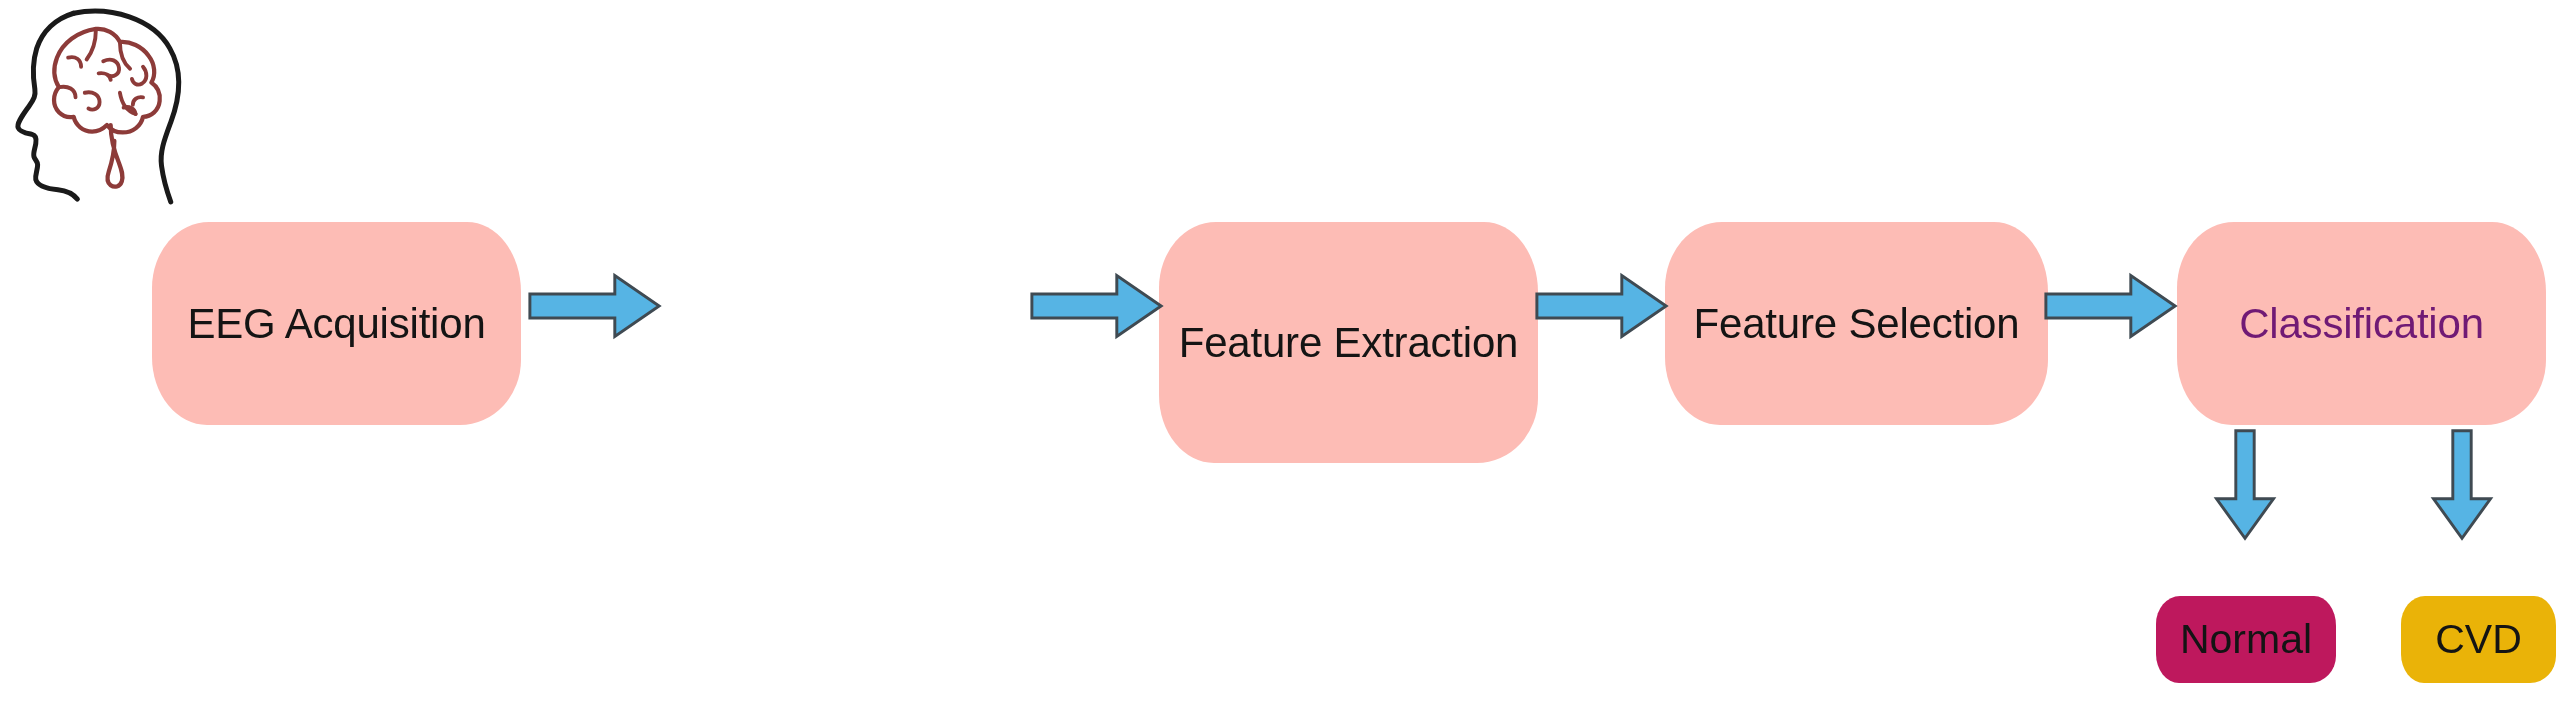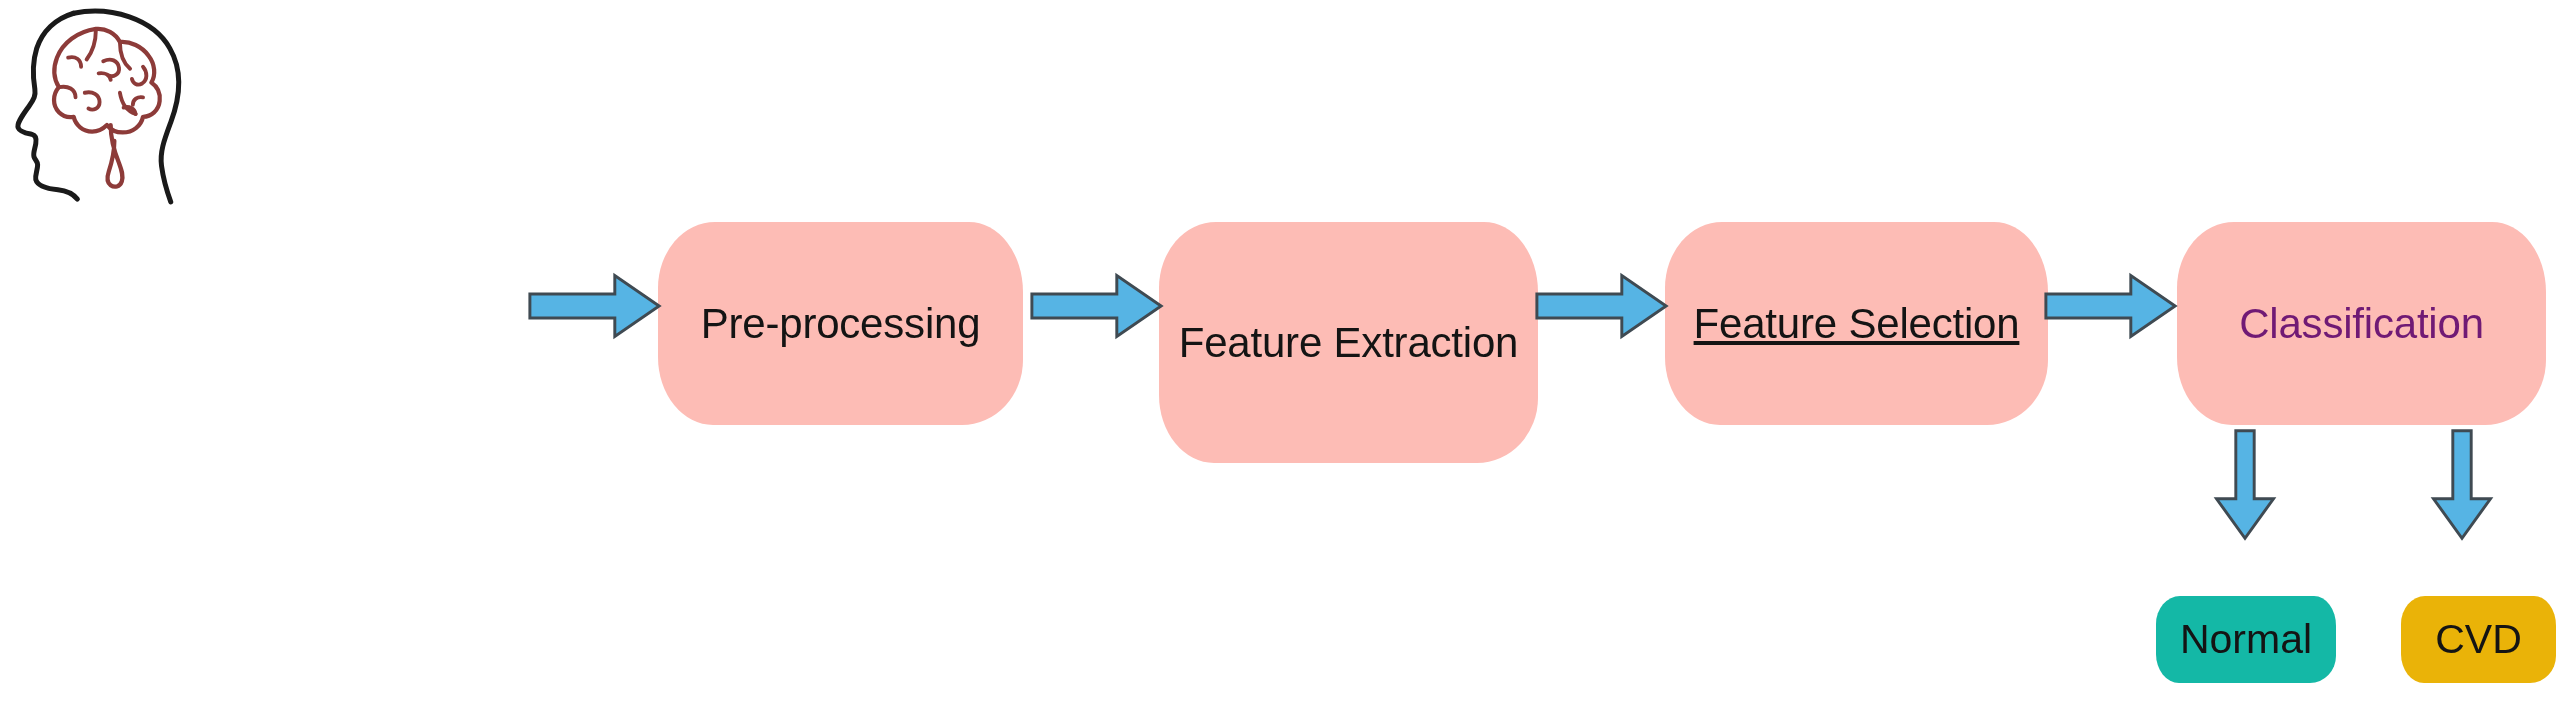--- a/index.html
+++ b/index.html
@@ -138,31 +138,31 @@
       <path d="M104 62 C 112 58, 120 61, 121 69 C 122 76, 115 80, 109 77" fill="none" stroke="#8d3b39" stroke-width="4.2" stroke-linecap="round"></path>
       <path d="M99 75 C 106 74, 111 77, 112 82" fill="none" stroke="#8d3b39" stroke-width="4.2" stroke-linecap="round"></path>
       <path d="M147 68 C 152 74, 152 82, 146 86 C 141 89, 136 86, 135 81" fill="none" stroke="#8d3b39" stroke-width="4.2" stroke-linecap="round"></path>
       <path d="M147 101 C 141 100, 136 103, 136 109" fill="none" stroke="#8d3b39" stroke-width="4.2" stroke-linecap="round"></path>
       <path d="M84 96 C 92 94, 100 98, 100 106 C 100 113, 93 116, 88 113" fill="none" stroke="#8d3b39" stroke-width="4.2" stroke-linecap="round"></path>
       <path d="M122 96 C 124 108, 130 116, 139 119" fill="none" stroke="#8d3b39" stroke-width="4.2" stroke-linecap="round"></path>
       <path d="M126 112 C 132 110, 138 113, 139 119" fill="none" stroke="#8d3b39" stroke-width="4.2" stroke-linecap="round"></path>
     </svg>
   </div>
 
-
-  <div class="stage" style="left: 658px; top: 222px; width: 365px; height: 203px; background: rgb(253, 188, 181);">
-    <span class="stage-label" style="color: rgb(20, 20, 20);">Pre-processing</span>
-  </div>
+  <div class="stage" style="left: 152px; top: 222px; width: 369px; height: 203px; background: rgb(253, 188, 181);">
+    <span class="stage-label" style="color: rgb(20, 20, 20);">EEG Acquisition</span>
+  </div>
+
 
   <div class="stage" style="left: 1159px; top: 222px; width: 379px; height: 241px; background: rgb(253, 188, 181);">
     <span class="stage-label" style="color: rgb(20, 20, 20);">Feature Extraction</span>
   </div>
 
   <div class="stage" style="left: 1665px; top: 222px; width: 383px; height: 203px; background: rgb(253, 188, 181);">
-    <span class="stage-label" style="color: rgb(20, 20, 20); text-decoration: underline;">Feature Selection</span>
+    <span class="stage-label" style="color: rgb(20, 20, 20);">Feature Selection</span>
   </div>
 
   <div class="stage" style="left: 2177px; top: 222px; width: 369px; height: 203px; background: rgb(253, 188, 181);">
     <span class="stage-label" style="color: #701a75;">Classification</span>
   </div>
 
   <div class="arrow-right" style="left:526px; top:270px; width:137px; height:72px;">
     <svg viewBox="0 0 148 78" width="137" height="72">
       <path class="arrow-shape" d="M4 26 L96 26 L96 6 L144 39 L96 72 L96 52 L4 52 Z" fill="#56b4e4" stroke="#3f4a52"></path>
     </svg>
@@ -191,21 +191,21 @@
       <path class="arrow-shape" d="M27 4 L47 4 L47 78 L68 78 L37 121 L6 78 L27 78 Z" fill="#56b4e4" stroke="#3f4a52"></path>
     </svg>
   </div>
 
   <div class="arrow-down" style="left:2428px; top:427px; width:68px; height:115px;">
     <svg viewBox="0 0 74 125" width="68" height="115">
       <path class="arrow-shape" d="M27 4 L47 4 L47 78 L68 78 L37 121 L6 78 L27 78 Z" fill="#56b4e4" stroke="#3f4a52"></path>
     </svg>
   </div>
 
-  <div class="outcome" style="left: 2156px; top: 596px; width: 180px; height: 87px; background: #14b8a6;">
+  <div class="outcome" style="left: 2156px; top: 596px; width: 180px; height: 87px; background: #be185d;">
     <span class="outcome-label" style="color: rgb(20, 20, 20);">Normal</span>
   </div>
 
   <div class="outcome" style="left: 2401px; top: 596px; width: 155px; height: 87px; background: #eab308;">
     <span class="outcome-label" style="color: rgb(20, 20, 20);">CVD</span>
   </div>
 
 </div>
 
 

